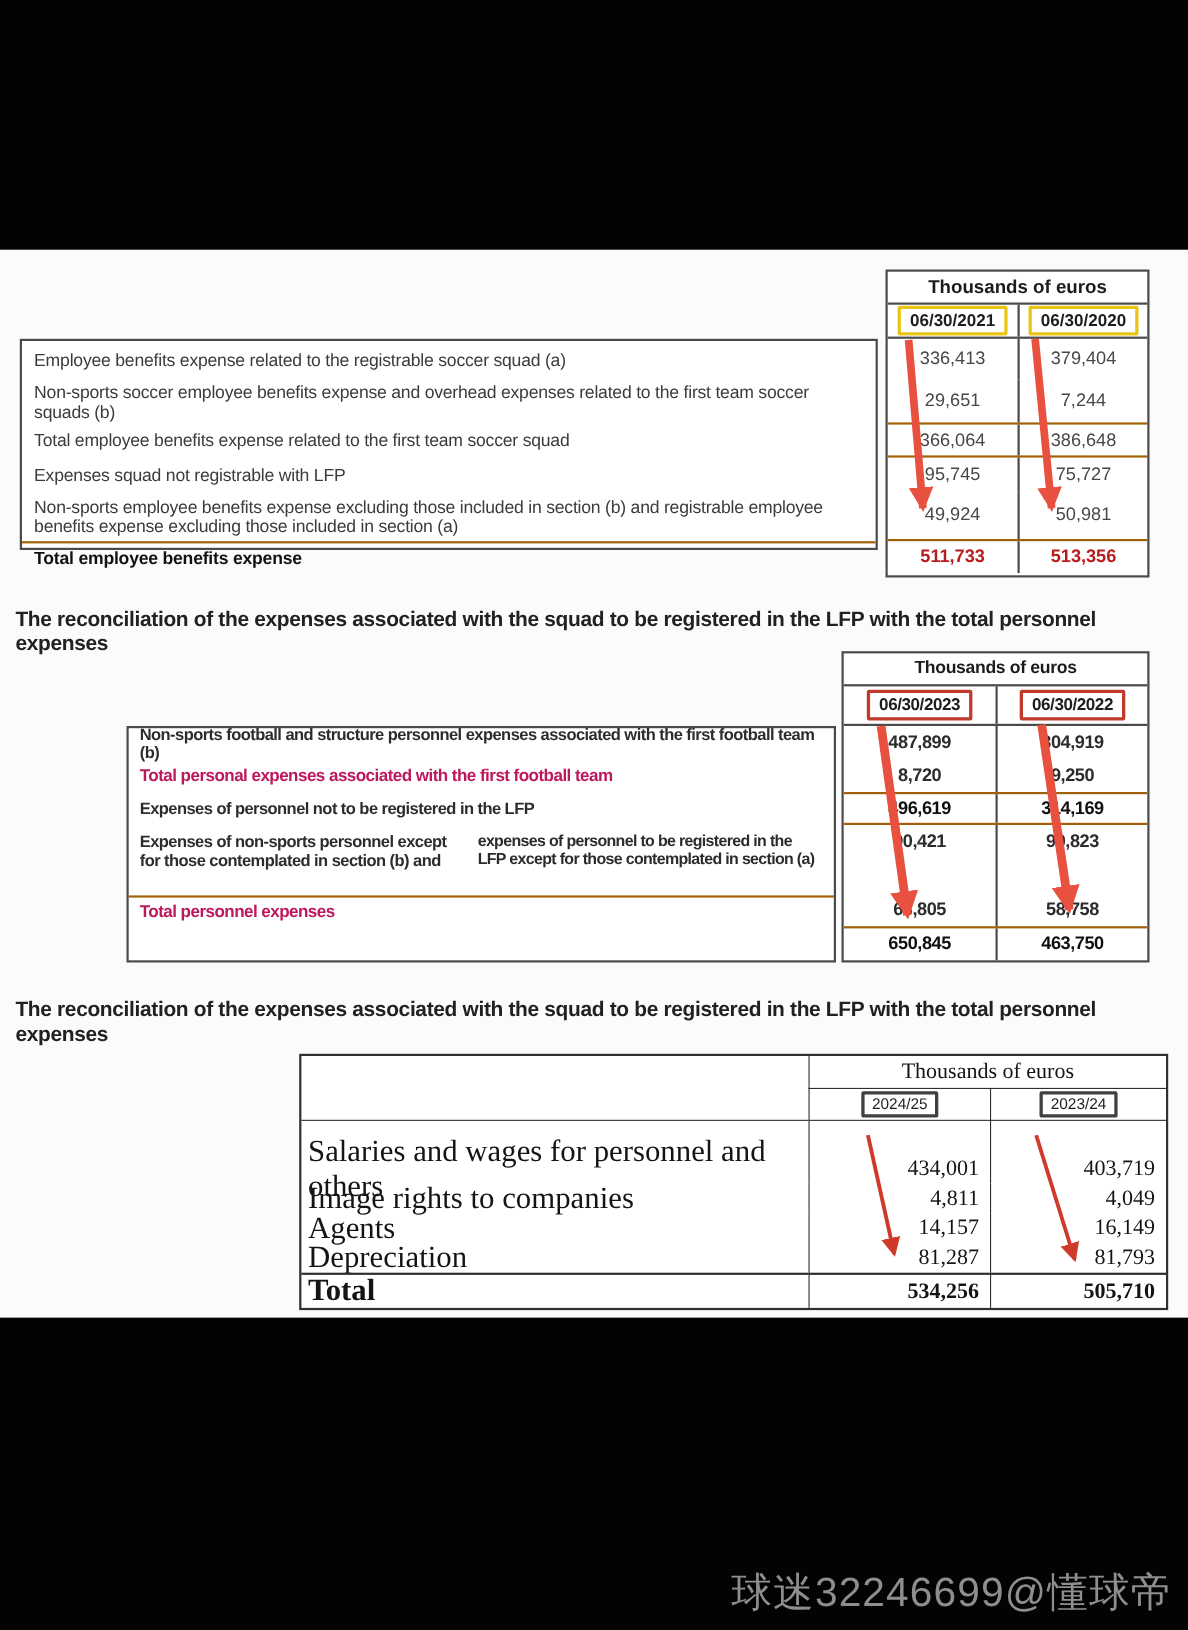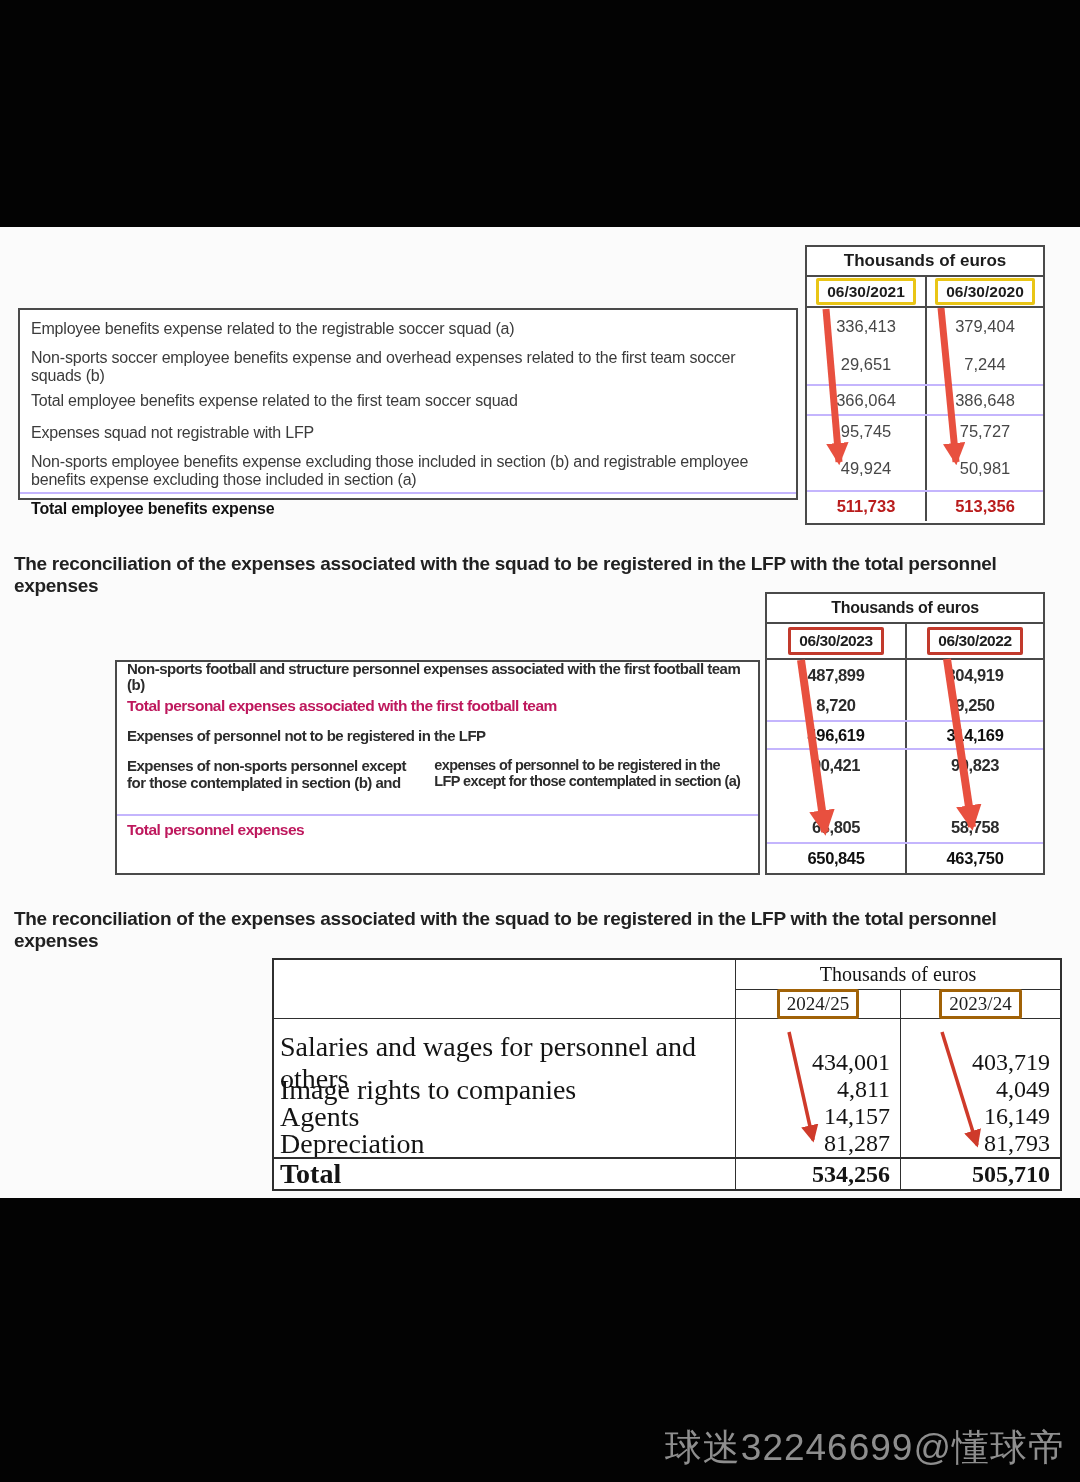--- a/index.html
+++ b/index.html
@@ -9,33 +9,33 @@
   .bar.top{top:0;height:227px;}
   .bar.bottom{top:1198px;height:284px;}
   .content{position:absolute;left:0;top:227px;width:1080px;height:971px;background:#fbfbfb;}
 
   
   .box{position:absolute;box-sizing:border-box;border:2px solid #4a4a4a;background:#fff;}
   .vrow,.lrow{box-sizing:border-box;display:flex;}
   .vrow{align-items:center;}
   .vc{flex:1 1 50%;text-align:center;box-sizing:border-box;align-self:stretch;display:flex;align-items:center;justify-content:center;}
   .vc2{border-left:2px solid #4a4a4a;}
-  .bt{border-top:2px solid #c4b5fd;}.h28{height:28px}.h29{height:29px}.h30{height:30px}.h31{height:31px}
+  .bt{border-top:2px solid #a16207;}.h28{height:28px}.h29{height:29px}.h30{height:30px}.h31{height:31px}
   .h32{height:32px}.h33{height:33px}.h36{height:36px}.h37{height:37px}.h39{height:39px}
   .h43{height:43px}.h62{height:62px}
   .unitrow{display:flex;align-items:center;justify-content:center;font-weight:700;
            font-size:17px;color:#1c1c1c;border-bottom:2px solid #4a4a4a;box-sizing:border-box;}
   .colrow{display:flex;box-sizing:border-box;border-bottom:2px solid #4a4a4a;}
 
   
   .hl{display:inline-block;padding:1px 8px;font-weight:700;font-size:15.5px;color:#1d1d1d;
       border-radius:2px;line-height:1.25;}
   .hl-yellow{border:3px solid #e9c516;}
   .hl-red{border:3px solid #c23a2c;}
-  .hl-blue{border:3px solid #a16207;font-family:Liberation Serif, serif;font-size:19px;font-weight:400;padding:0 7px;}
+  .hl-blue{border:3px solid #404040;font-family:Liberation Sans, sans-serif;font-size:14px;font-weight:400;padding:0 7px;}
 
   
   .t1-labels .lrow{align-items:center;padding:0 11px;font-size:16px;letter-spacing:-0.2px;
                    color:#3b3b3b;line-height:1.12;}
   .t1-labels .lrow.bold{font-weight:700;color:#111;}
   .t1-values .vc{font-size:16.5px;color:#474747;}
   .t1-values .vrow.bold .vc{font-weight:700;color:#b91c1c;}
 
   
   .t2-labels .lrow{align-items:center;padding:0 10px;font-size:15px;letter-spacing:-0.5px;
@@ -53,21 +53,21 @@
       border:2px solid #2f2f2f;background:#fff;font-family:"Liberation Serif",serif;color:#141414;
       display:grid;grid-template-columns:461px 165px 160px;
       grid-template-rows:30px 29px 30px 27px 27px 27px 27px 32px;}
   .t3 .cell{box-sizing:border-box;display:flex;align-items:center;}
   .t3 .vline{border-left:1.5px solid #2f2f2f;}
   .t3 .unit{grid-column:2/4;justify-content:center;font-size:20px;border-bottom:1.5px solid #2f2f2f;
             border-left:1.5px solid #2f2f2f;}
   .t3 .lblhead{grid-column:1;grid-row:1/3;border-bottom:1.5px solid #2f2f2f;}
   .t3 .yr{justify-content:center;border-bottom:1.5px solid #2f2f2f;}
   .t3 .lab{padding-left:6px;font-size:28px;}
-  .t3 .val{justify-content:flex-end;padding-right:10px;font-size:24px;}
+  .t3 .val{justify-content:flex-end;padding-right:10px;font-size:20px;}
   .t3 .trow-total{border-top:2px solid #2f2f2f;font-weight:700;}
 
   
   .intro{position:absolute;left:14px;width:1058px;font-size:19px;font-weight:700;
          letter-spacing:-0.3px;color:#212121;}
 
   
   .arrows{position:absolute;left:0;top:0;width:1080px;height:1482px;pointer-events:none;}
 
   

